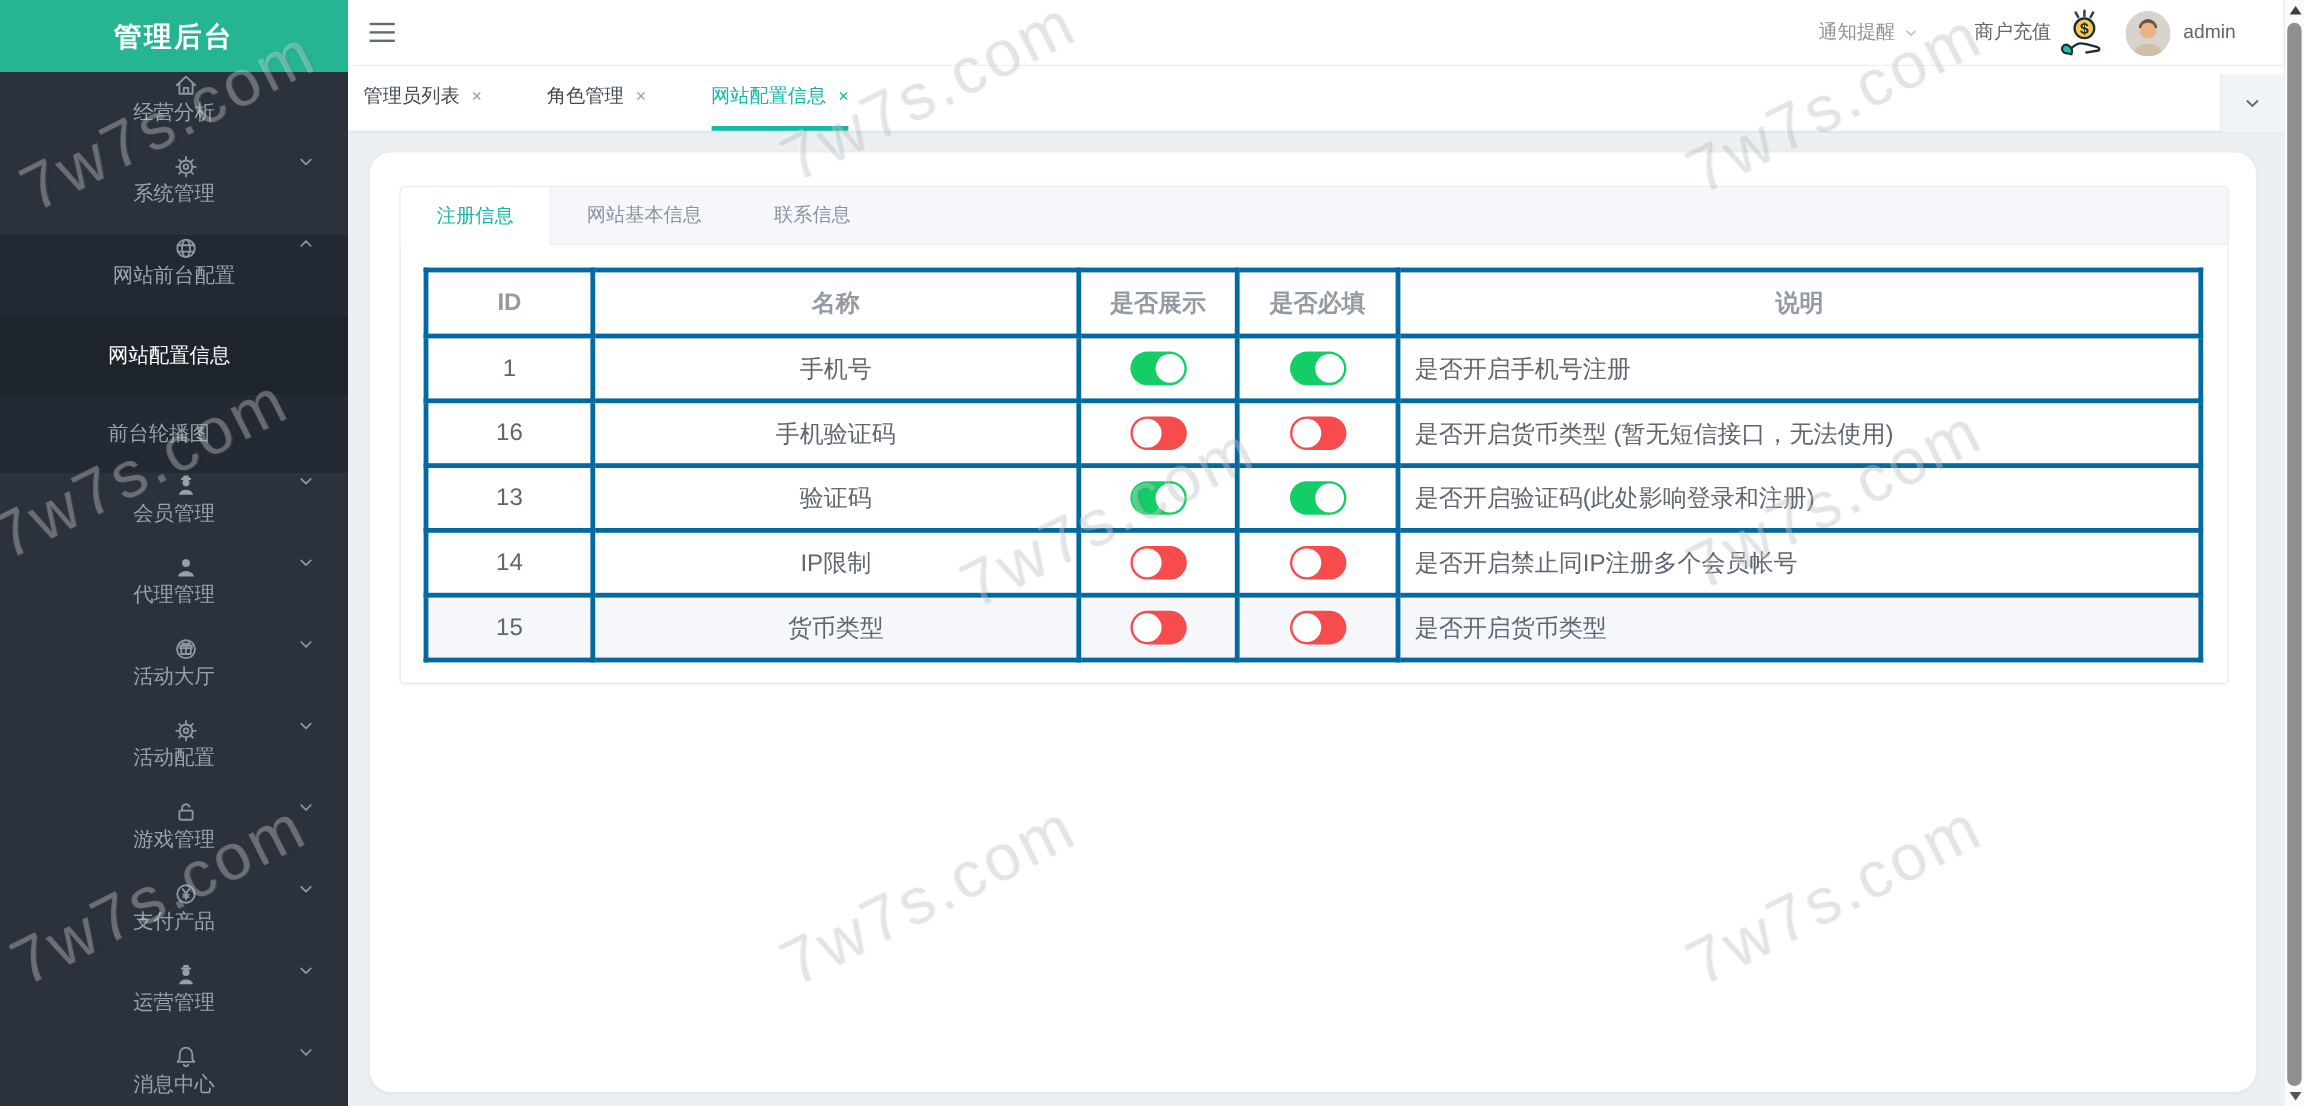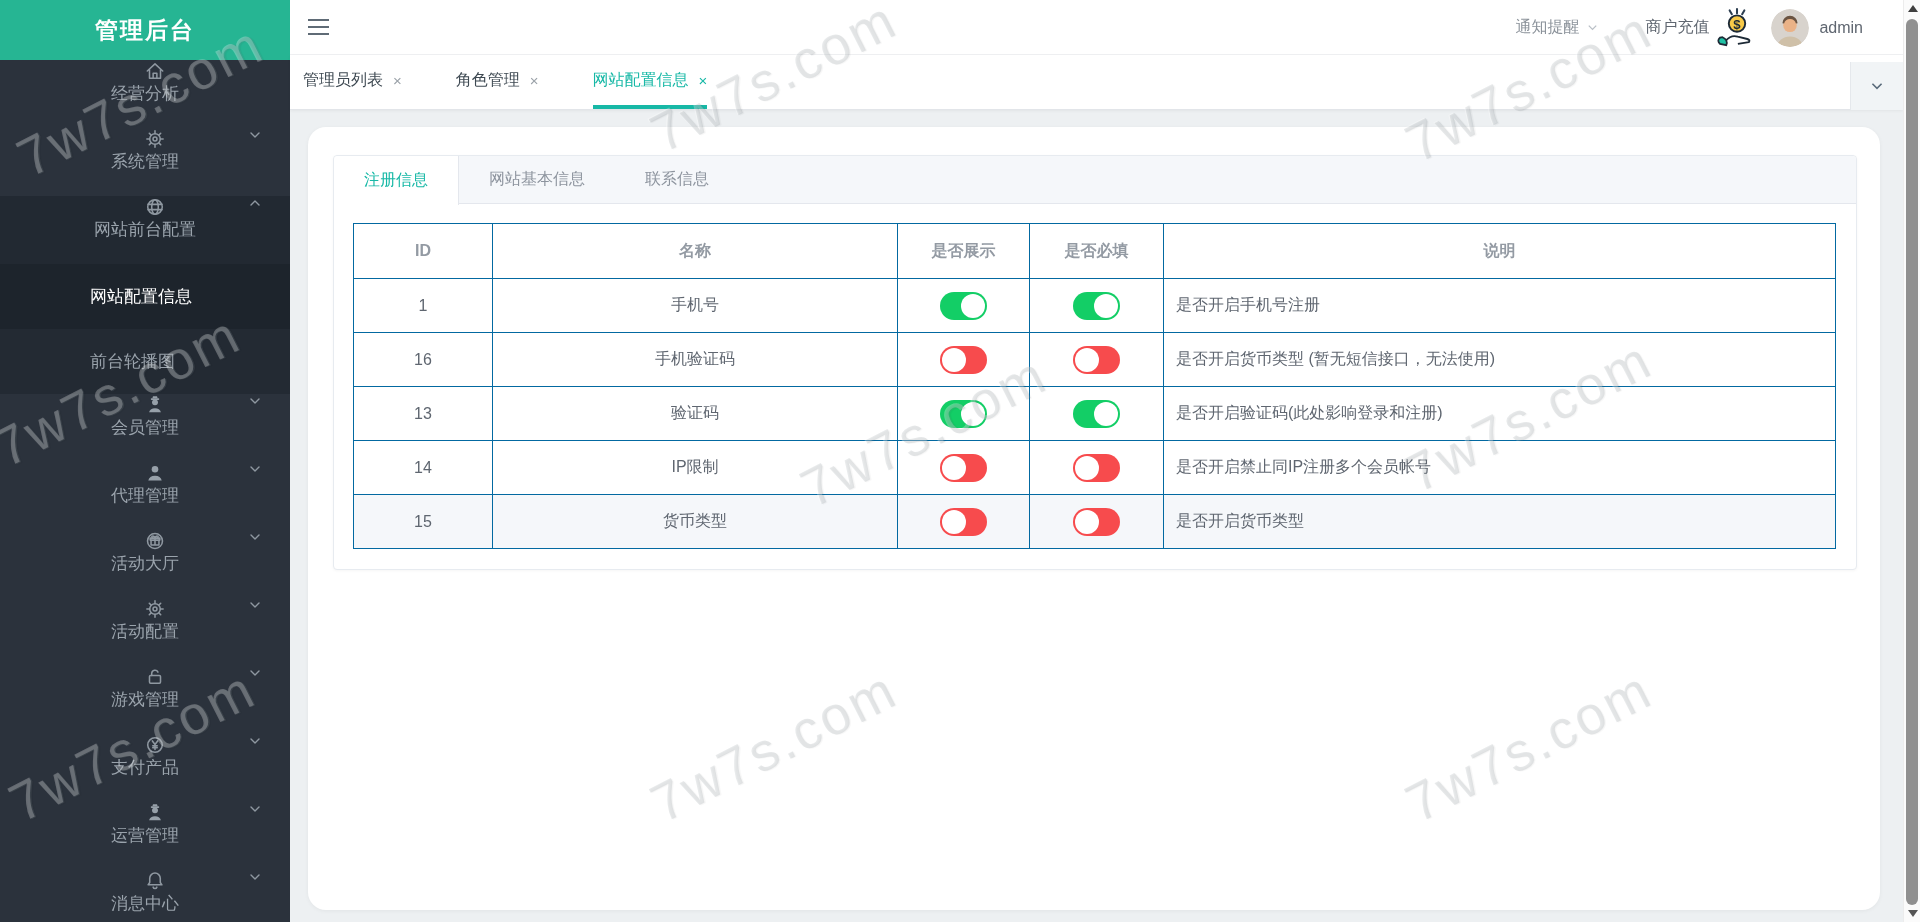--- a/index.html
+++ b/index.html
@@ -50,21 +50,21 @@
            border-radius:18px; box-shadow:0 1px 4px rgba(0,0,0,.05); }
   .card { position:absolute; left:25px; top:28px; width:1524px; height:415px; background:#fff;
           border:1px solid #e7ebf0; border-radius:4px; box-shadow:0 1px 3px rgba(0,0,0,.04); }
   .card-tabs { height:48px; background:#f5f7fa; border-bottom:1px solid #e4e7ed; display:flex; border-radius:4px 4px 0 0; }
   .ctab { display:flex; align-items:center; padding:0 30px; font-size:16px; color:#8d949e; cursor:pointer; }
   .ctab.active { background:#fff; color:#17b8a6; border-right:1px solid #e4e7ed; height:49px; margin-bottom:-1px; border-radius:4px 0 0 0; }
 
   
   .table-wrap { position:absolute; left:19px; top:67px; width:1483px; }
   table.cfg { width:100%; border-collapse:collapse; table-layout:fixed; }
-  table.cfg th, table.cfg td { border:1px solid #0369a1; text-align:center; font-size:16px; }
+  table.cfg th, table.cfg td { border:4px solid #0369a1; text-align:center; font-size:20px; }
   table.cfg th { height:55px; color:#939aa3; font-weight:bold; background:#fff; }
   table.cfg td { height:54px; color:#5f6670; }
   table.cfg td.remark { text-align:left; padding-left:12px; }
   tr.row-alt td { background:#f5f7fa; }
 
   .switch { display:inline-block; width:47px; height:28px; border-radius:14px; position:relative; cursor:pointer; vertical-align:middle; }
   .switch::after { content:''; position:absolute; top:2px; width:24px; height:24px; border-radius:50%; background:#fff; }
   .switch.on  { background:#13ce66; }
   .switch.on::after  { right:2px; }
   .switch.off { background:#f74b4d; }

